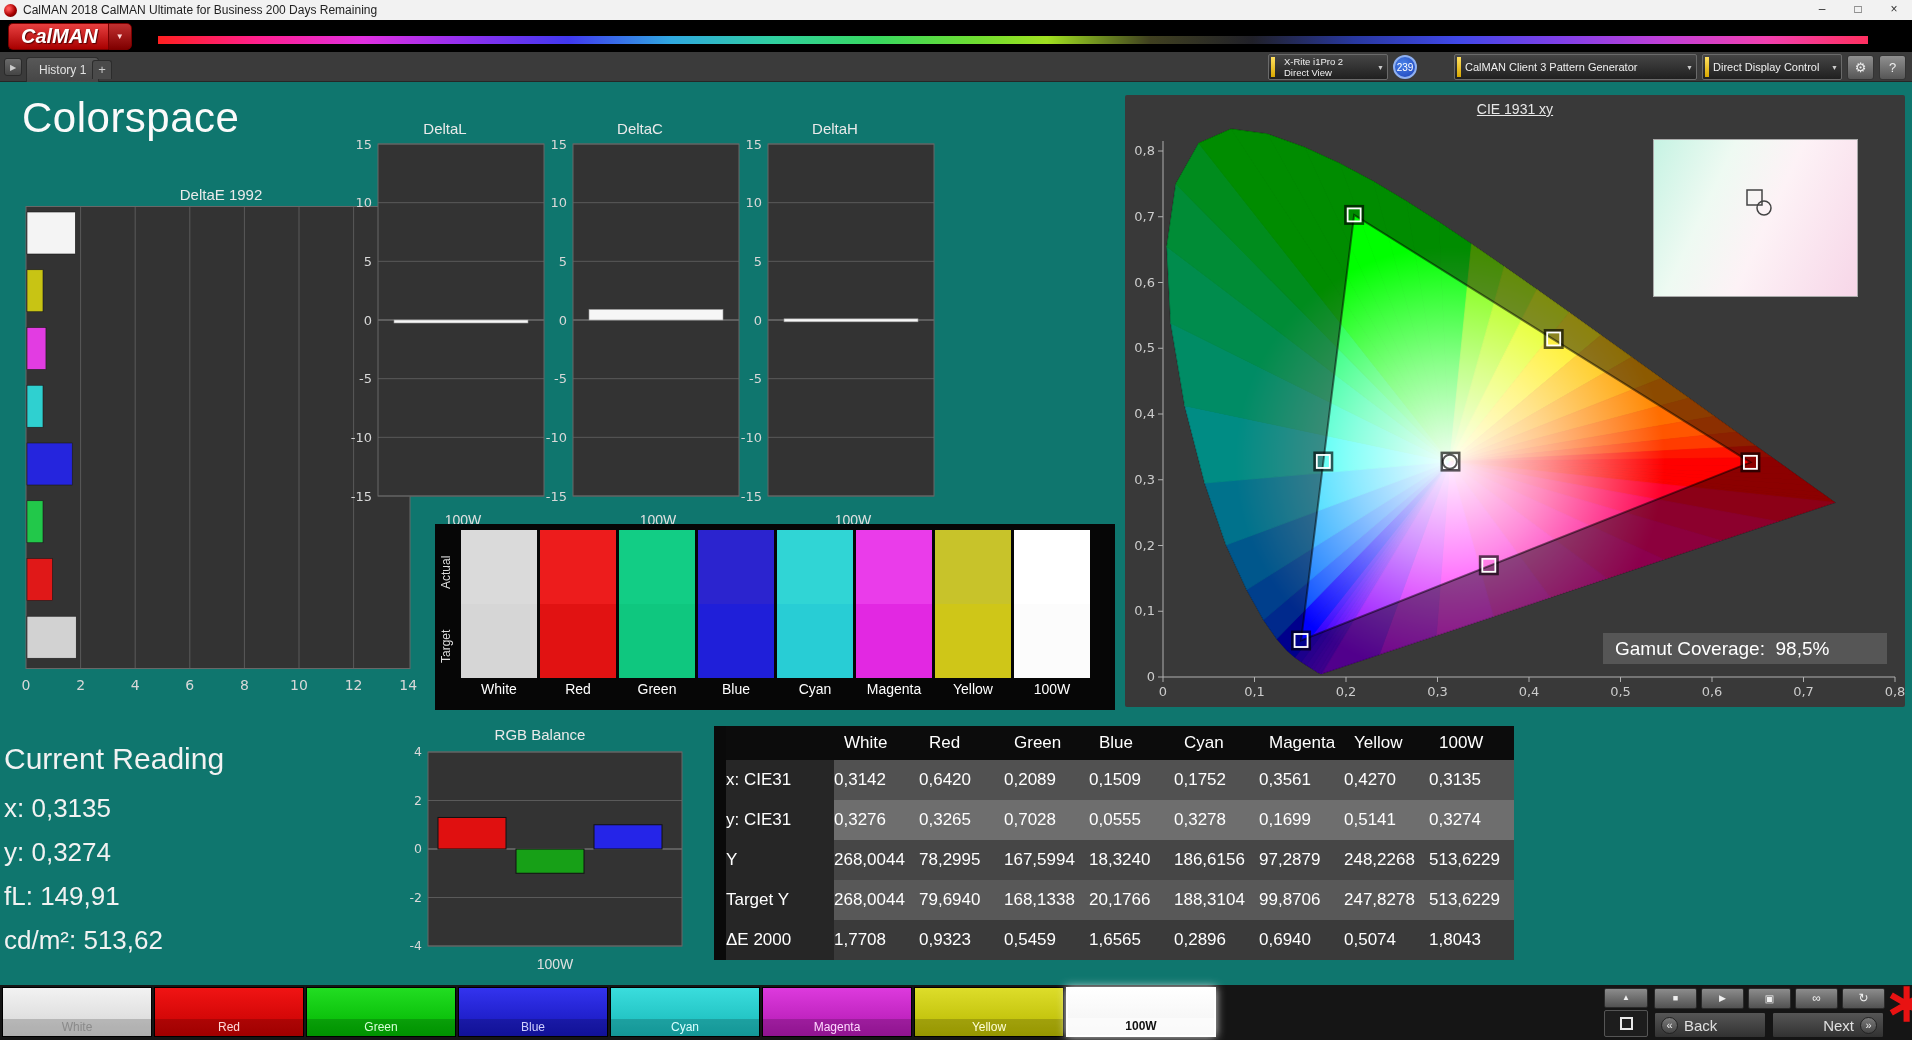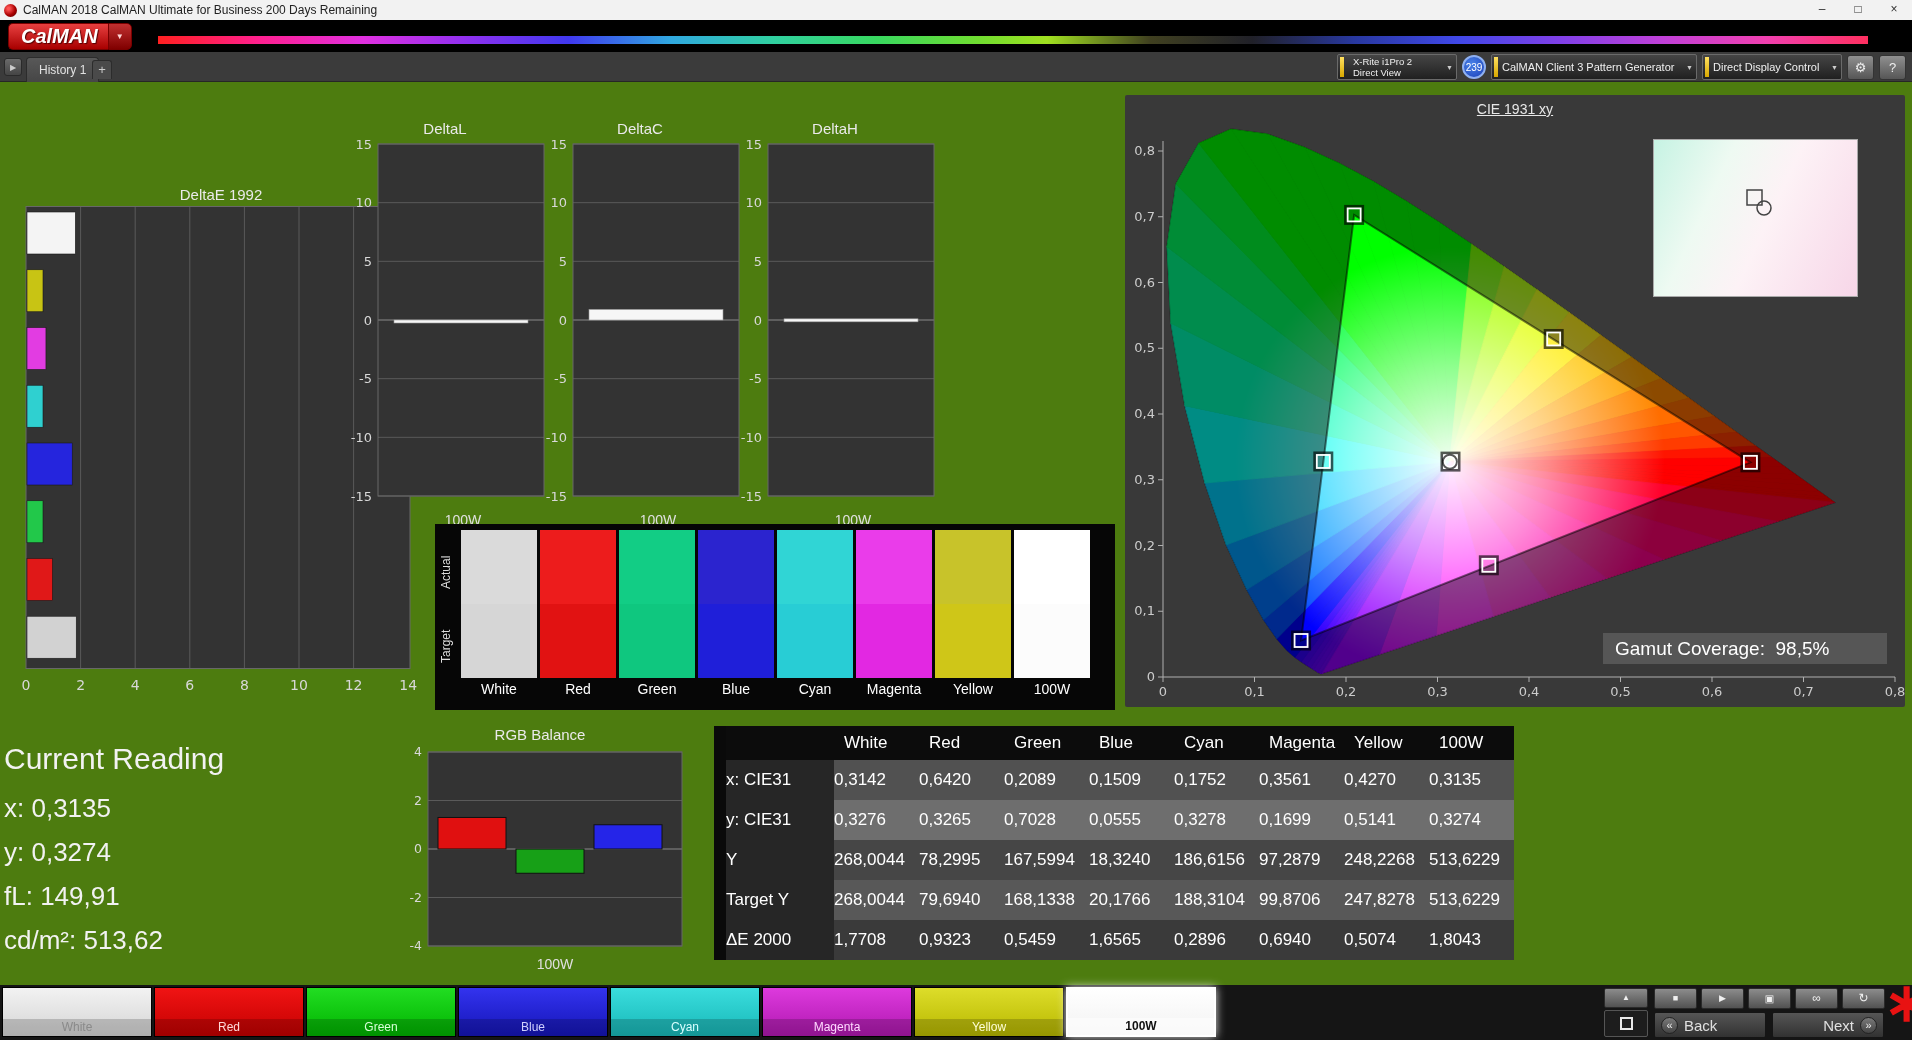--- a/index.html
+++ b/index.html
@@ -1,17 +1,17 @@
 <!DOCTYPE html>
 <html><head>
 <meta charset="utf-8">
 <style>
   * { margin:0; padding:0; box-sizing:border-box; }
   body { background:#111; font-family:"Liberation Sans", sans-serif; }
-  #root { position:relative; width:1912px; height:1040px; overflow:hidden; background:#4d7c0f; }
+  #root { position:relative; width:1912px; height:1040px; overflow:hidden; background:#0f766e; }
   .abs { position:absolute; }
 
   
   .titlebar { left:0; top:0; width:1912px; height:20px; background:#f2f2f2; display:flex; align-items:center; }
   .app-ico { width:13px; height:13px; border-radius:50%; margin:0 6px 0 4px;
              background:radial-gradient(circle at 35% 35%, #f55 10%, #a00 55%, #400); }
   .tb-text { font-size:12px; color:#222; }
   .win-btns { margin-left:auto; display:flex; }
   .win-btn { width:36px; height:20px; text-align:center; line-height:19px; font-size:12px; color:#333; cursor:default; }
 
@@ -145,35 +145,36 @@
     <div class="rtools">
       <div class="tpanel" style="width:120px;padding-left:15px;">
         <div class="ybar"></div>
         <div class="ttext small">
           <div>X-Rite i1Pro 2</div>
           <div>Direct View</div>
         </div>
         <span class="chev">▼</span>
       </div>
       <div class="badge">239</div>
-      <div class="tpanel" style="width:206px;">
+      <div class="tpanel" style="width:243px;margin-left:32px;">
         <div class="ybar"></div>
         <div class="ttext">CalMAN Client 3 Pattern Generator</div>
         <span class="chev">▼</span>
       </div>
       <div class="tpanel" style="width:140px;">
         <div class="ybar"></div>
         <div class="ttext">Direct Display Control</div>
         <span class="chev">▼</span>
       </div>
       <div class="sq-btn"><span>⚙</span></div>
       <div class="sq-btn"><span>?</span></div>
     </div>
   </div>
 
+  <div class="abs page-title">Colorspace</div>
 
   <div class="abs" style="left:14px; top:186px; width:414px;">
     <div class="chart-title">DeltaE 1992</div>
     <svg id="deltae-svg" width="410" height="494" viewBox="0 0 410 494">
         <rect x="12" y="0.5" width="384" height="462" fill="#333" stroke="#686868"></rect>
         <text x="12" y="484" fill="#d8d8d8" font-size="14" text-anchor="middle">0</text>
         <line x1="66.6" y1="1" x2="66.6" y2="462" stroke="#5a5a5a"></line>
         <text x="66.6" y="484" fill="#d8d8d8" font-size="14" text-anchor="middle">2</text>
         <line x1="121.2" y1="1" x2="121.2" y2="462" stroke="#5a5a5a"></line>
         <text x="121.2" y="484" fill="#d8d8d8" font-size="14" text-anchor="middle">4</text>

